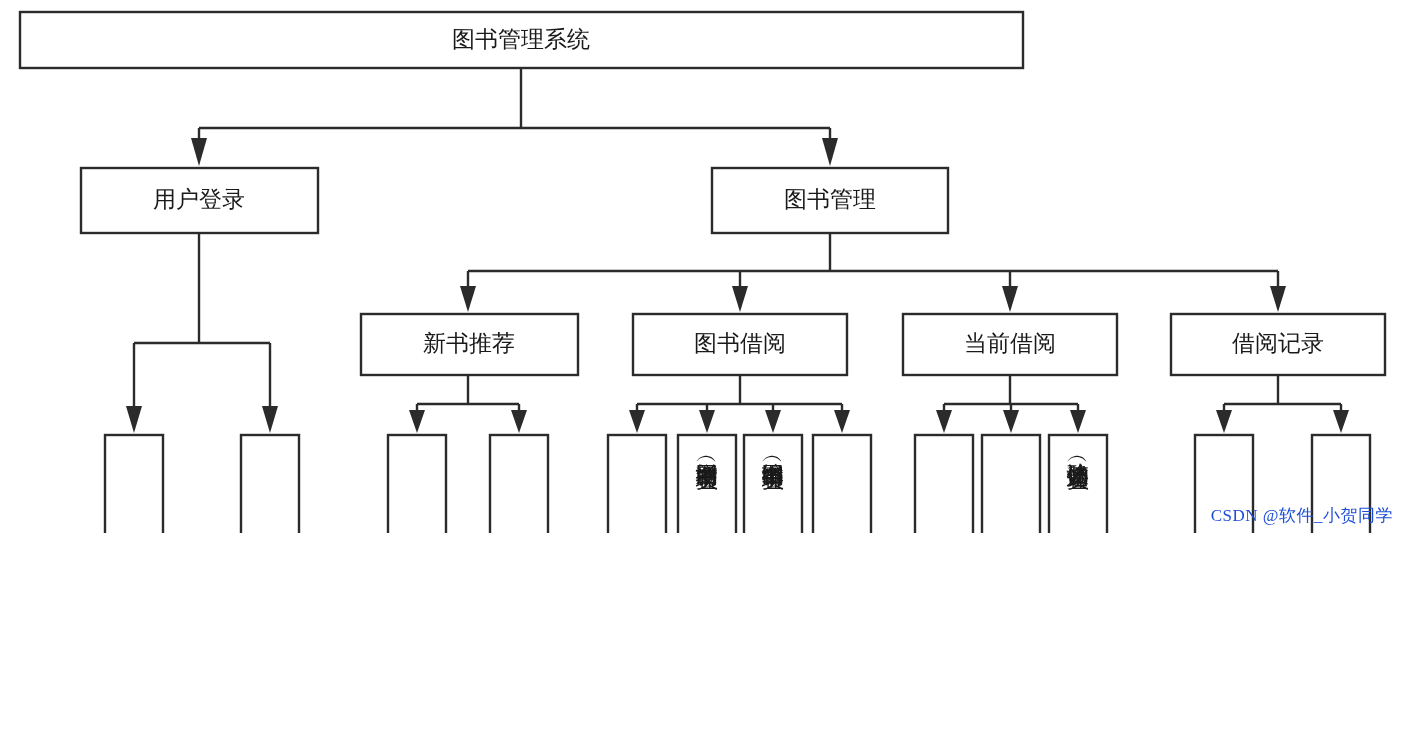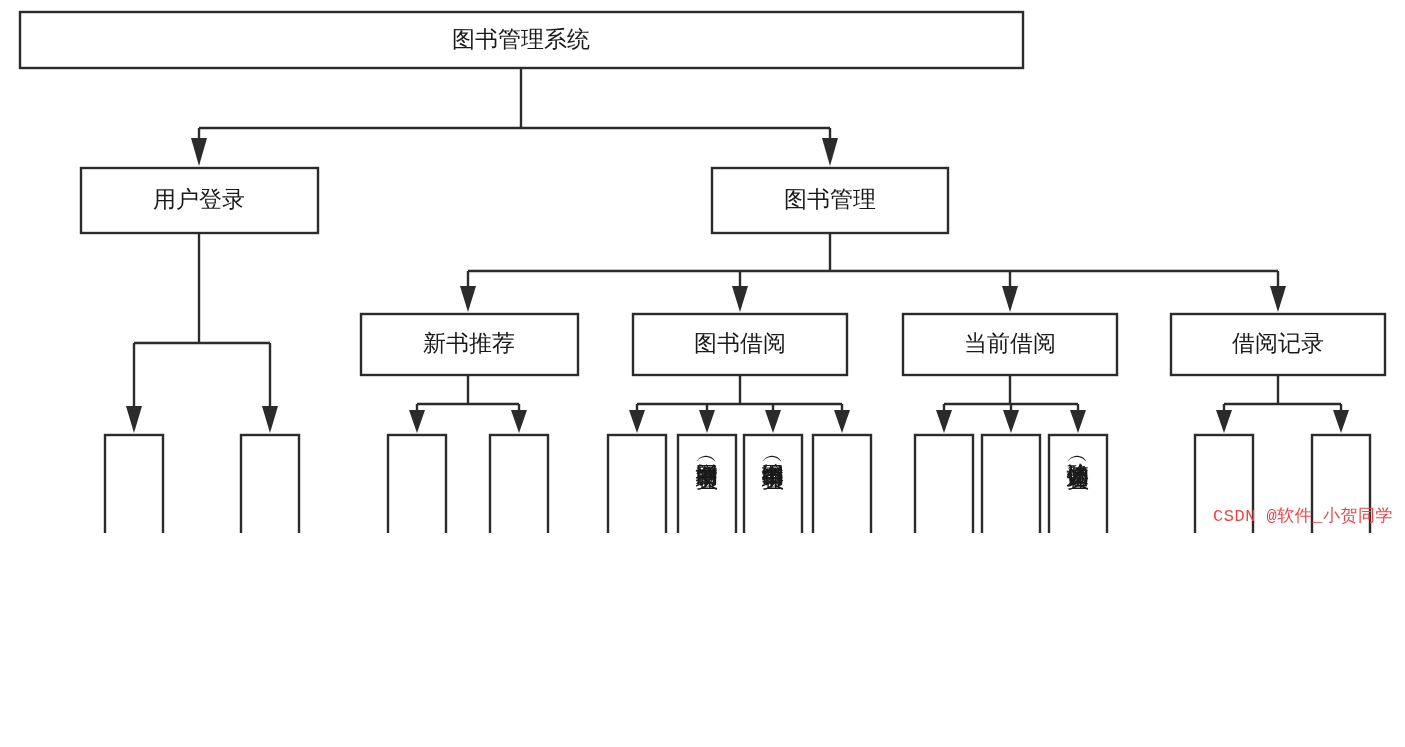--- a/index.html
+++ b/index.html
@@ -58,23 +58,23 @@
     line-height: 1.06;
     color: #1a1a1a;
     letter-spacing: 1px;
     white-space: nowrap;
     pointer-events: none;
   }
   .watermark {
     position: absolute;
     right: 12px;
     bottom: 6px;
-    font-family: Liberation Mono, monospace;
+    font-family: Liberation Serif, serif;
     font-size: 17px;
-    color: #ef4444;
+    color: #1d4ed8;
     white-space: nowrap;
     letter-spacing: 0.5px;
   }
 </style>
 </head>
 <body>
 
 <div id="diagram-root">
 
   <svg class="diagram-canvas" viewBox="0 0 1405 747">

